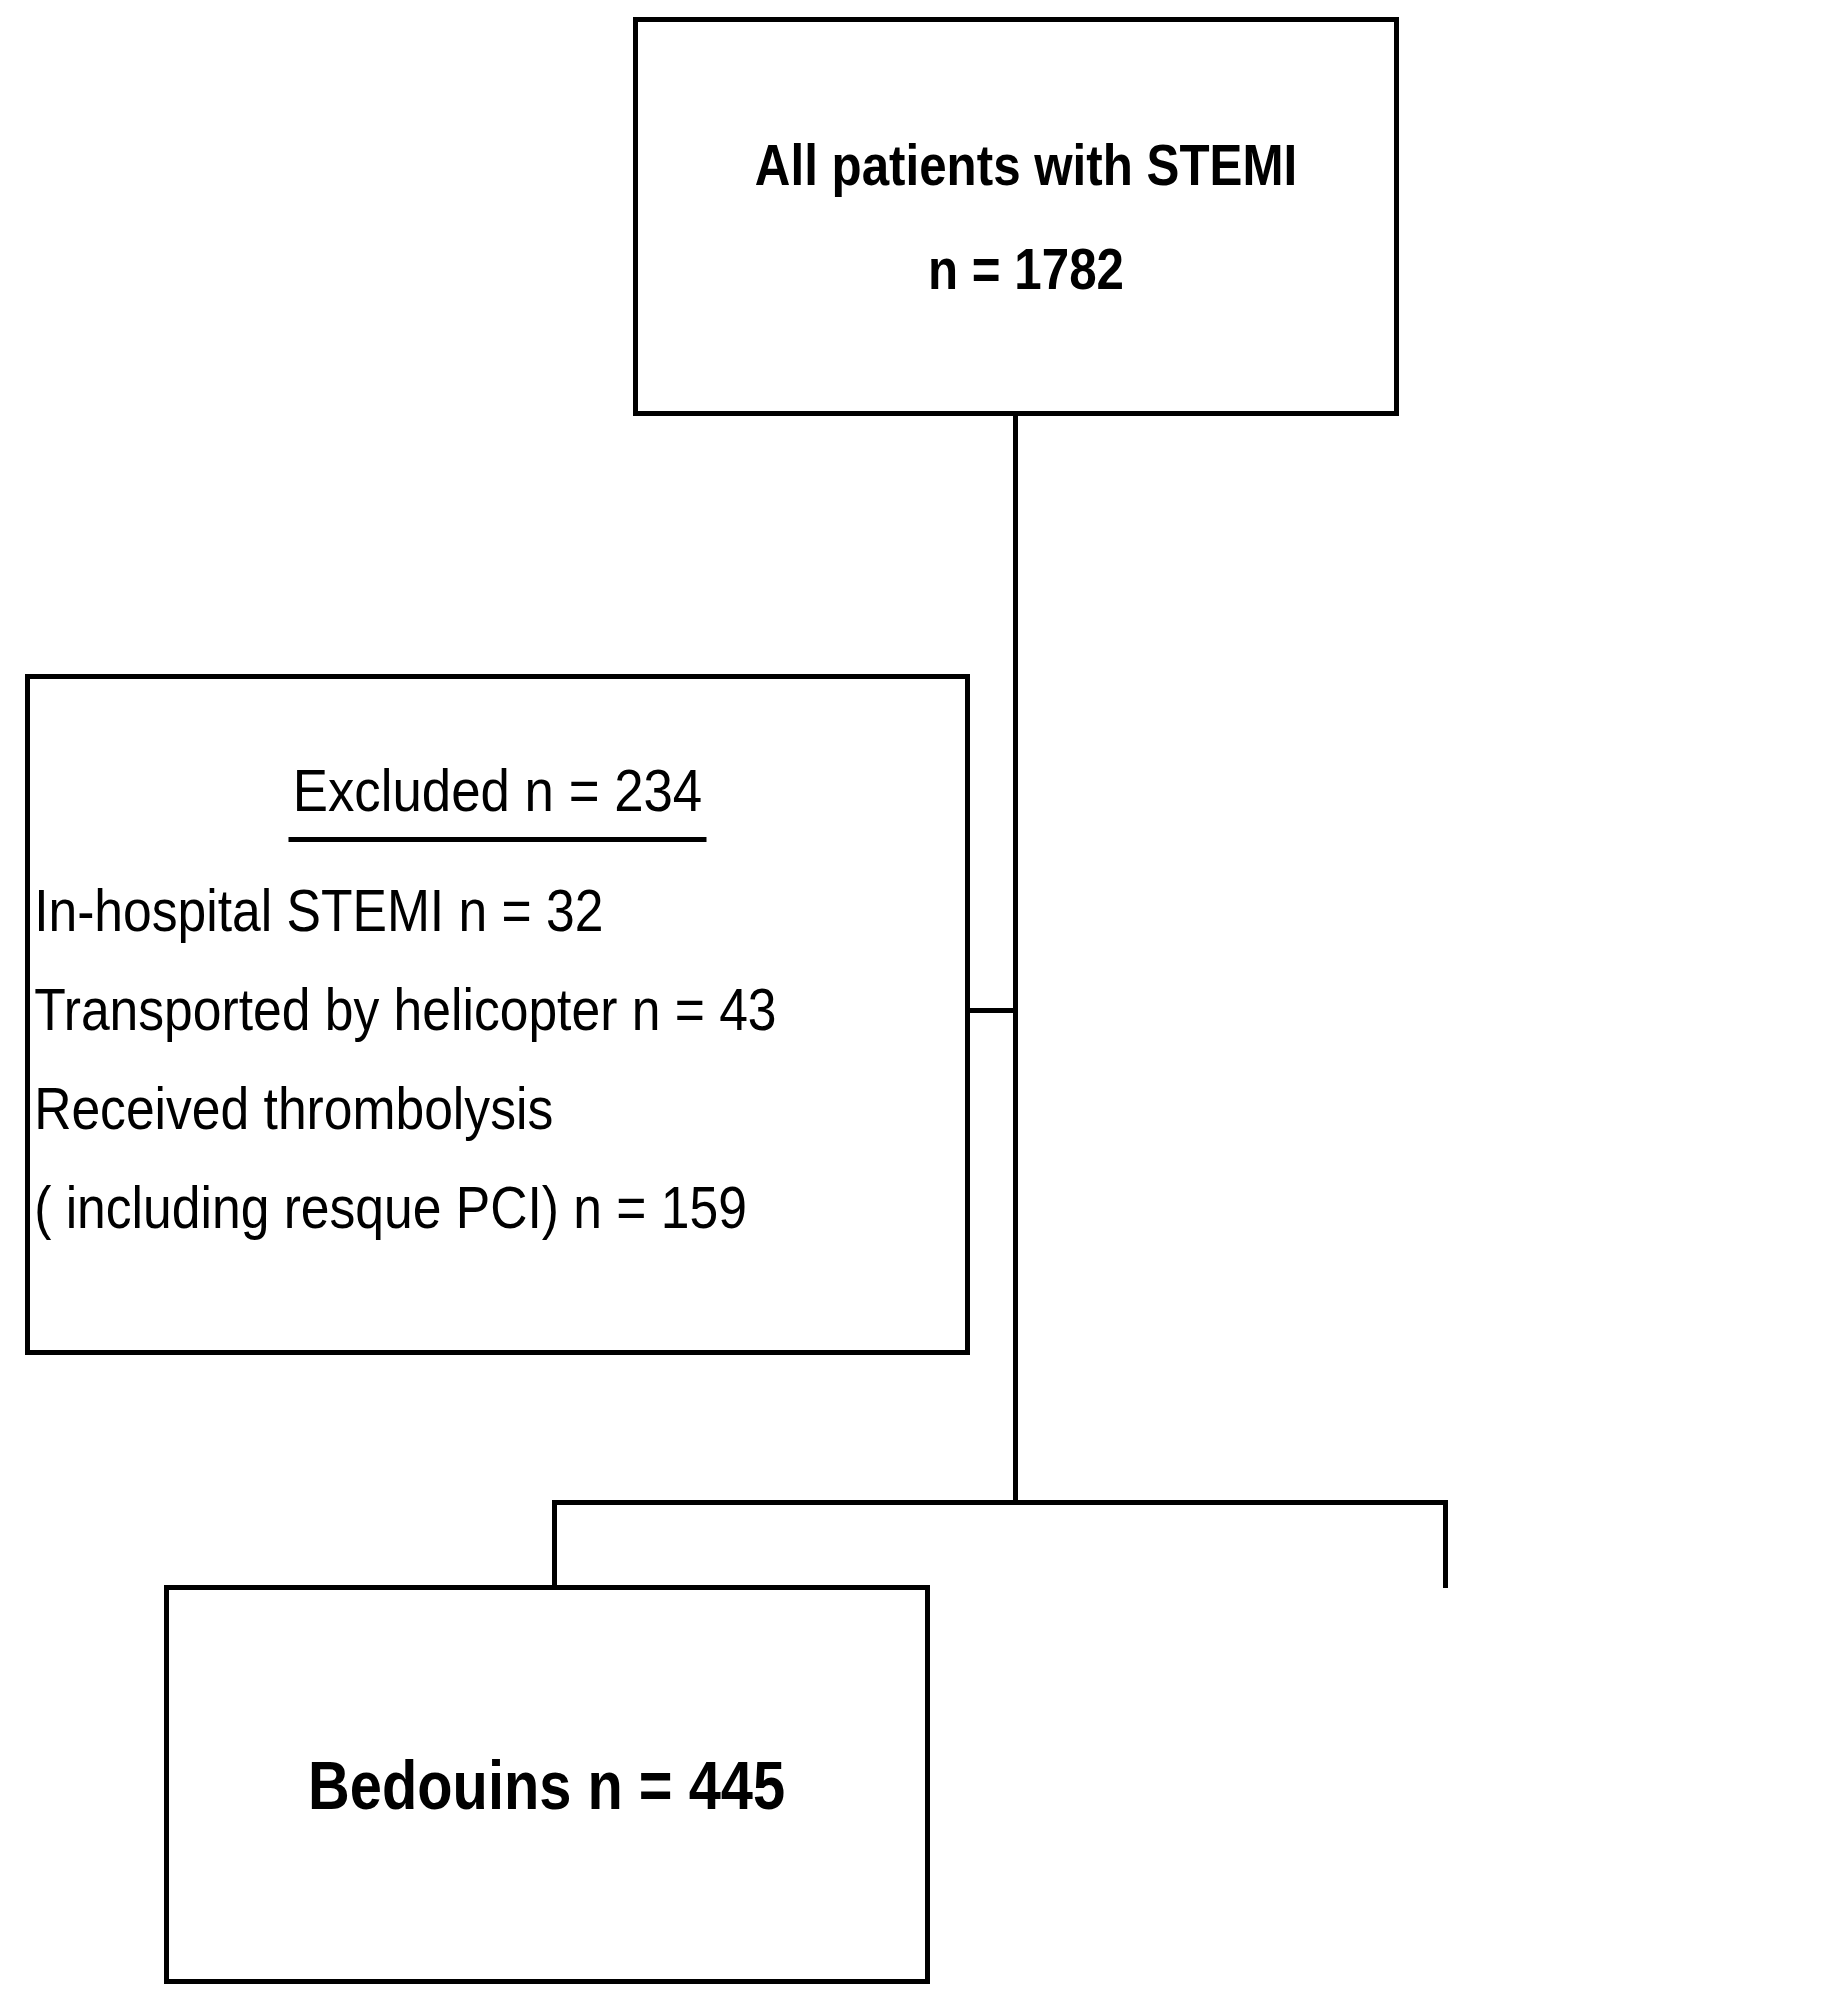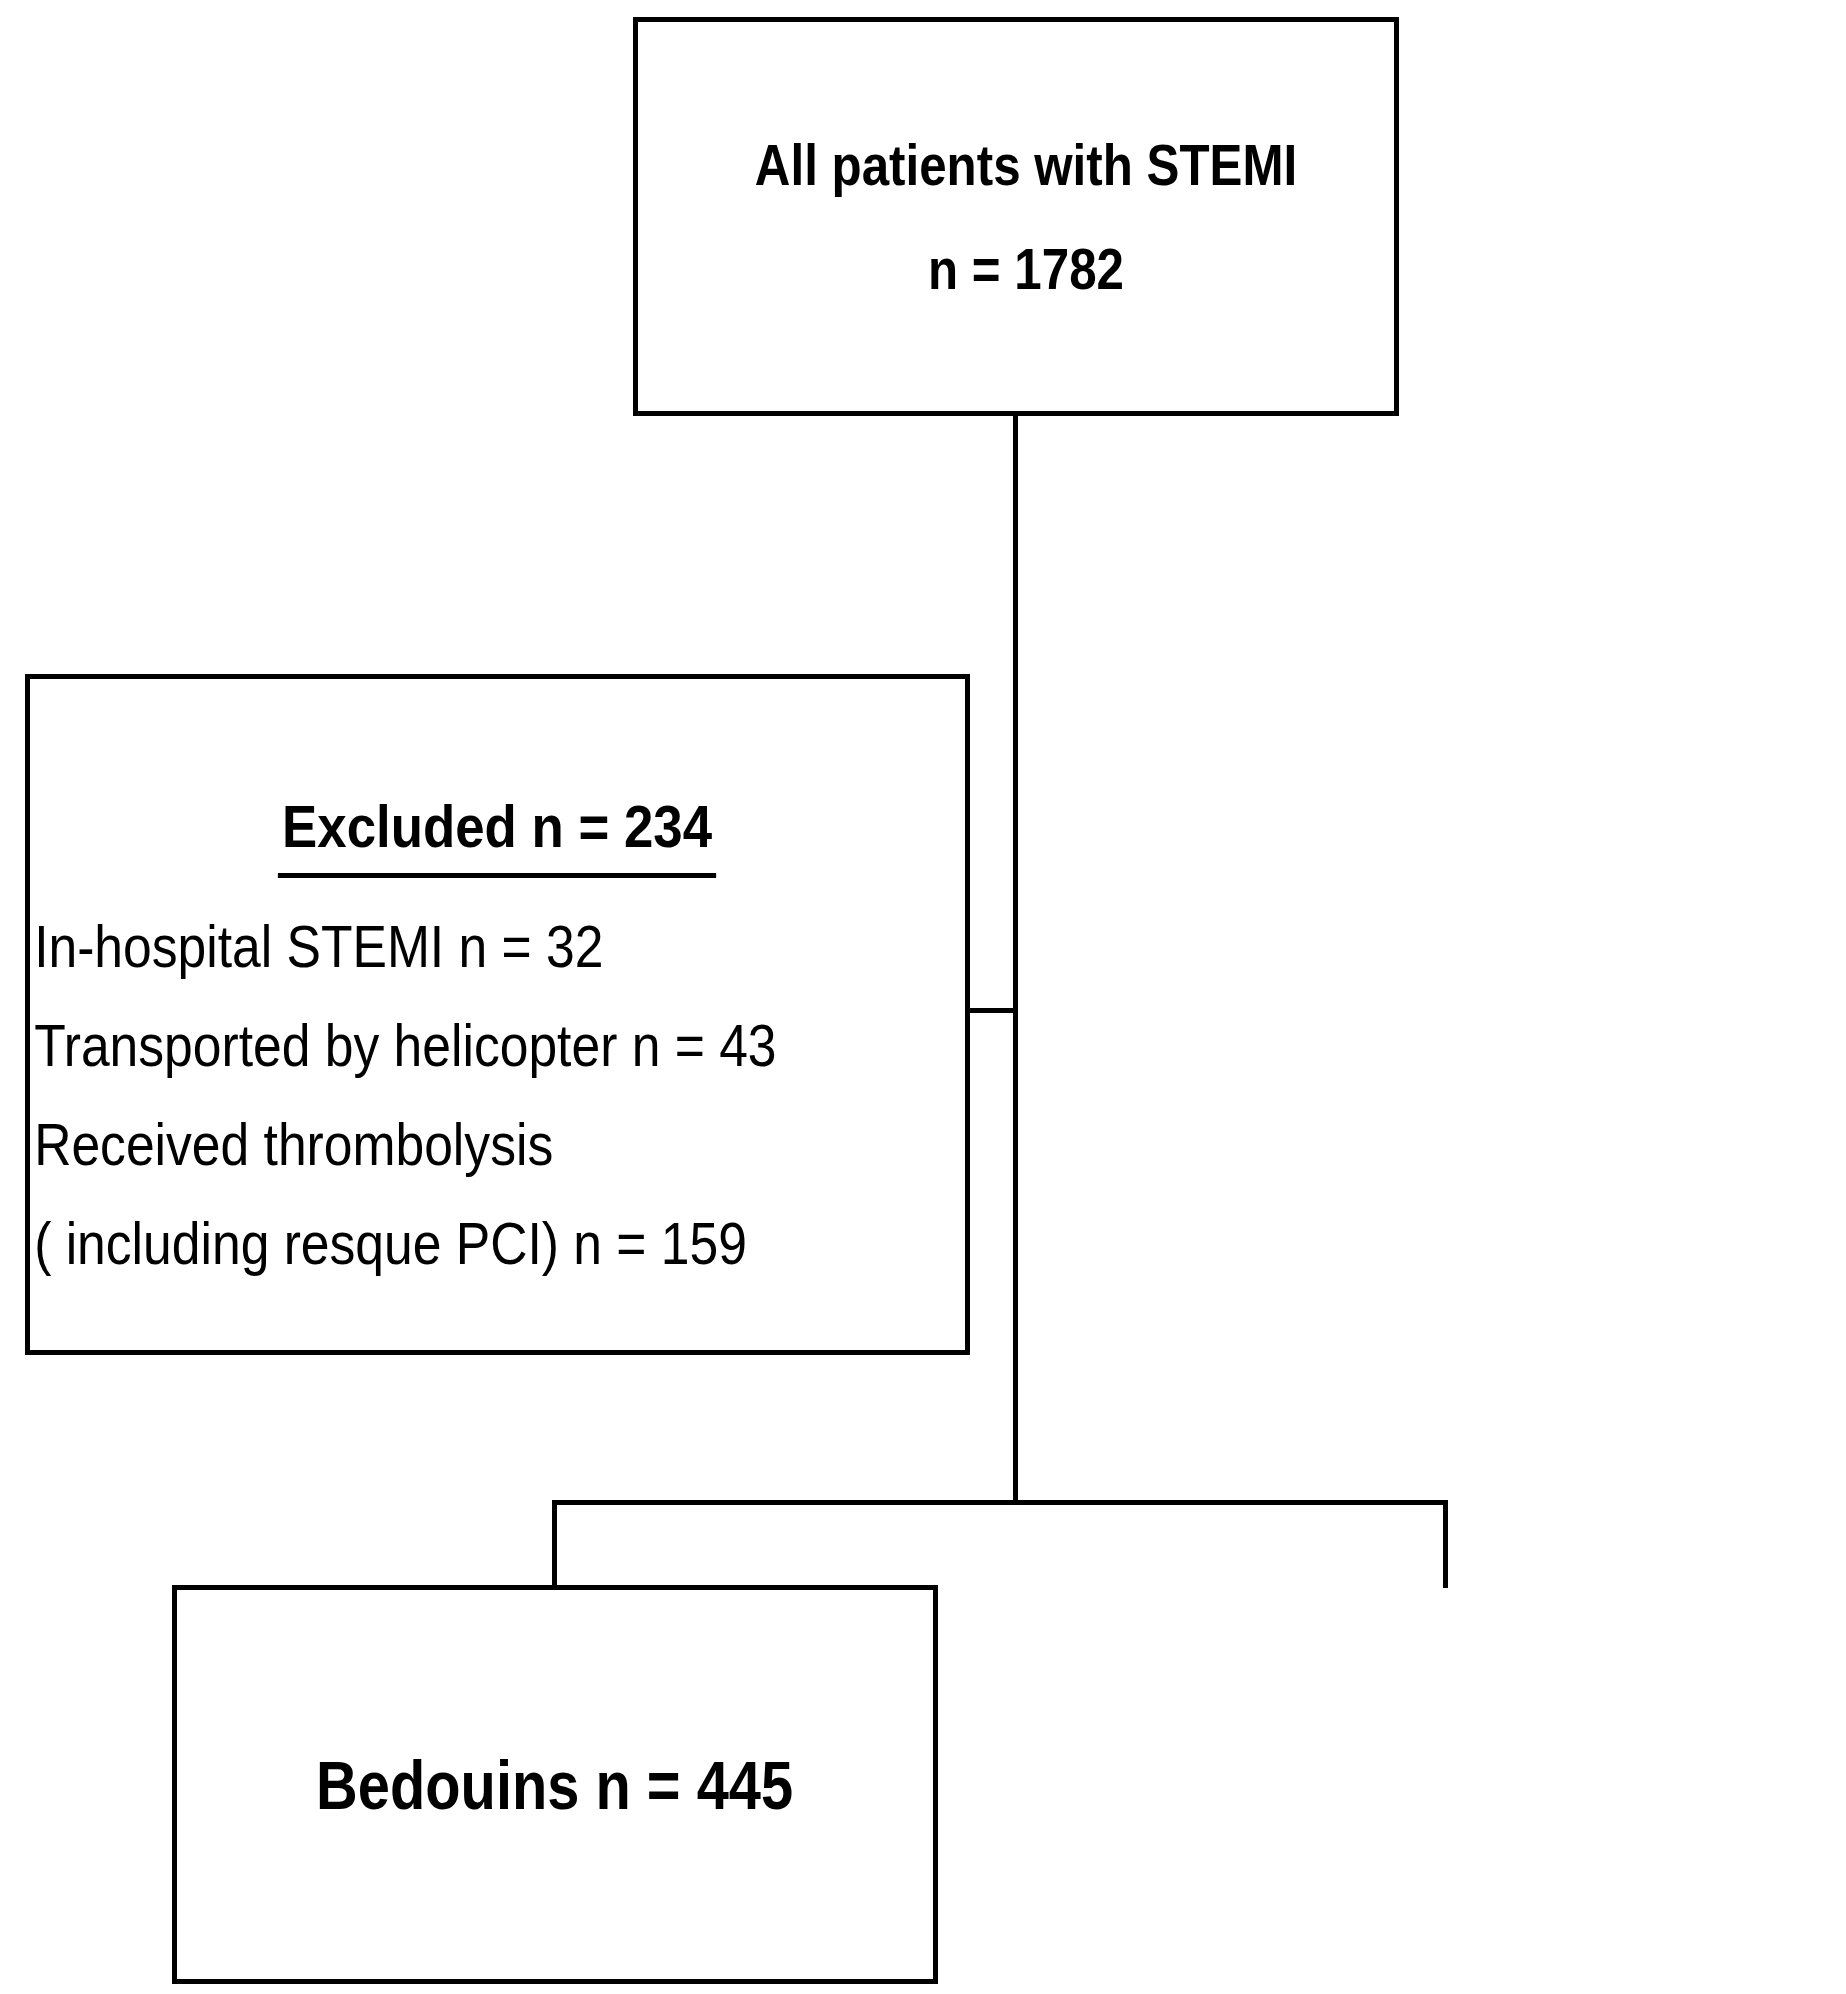--- a/index.html
+++ b/index.html
@@ -45,24 +45,24 @@
     padding-left: 20px;
   }
   
   .excluded-box {
     left: 25px;
     top: 674px;
     width: 945px;
     height: 681px;
   }
   .excluded-title {
-    margin-top: 110px;
+    margin-top: 74px;
     line-height: 75px;
     text-align: center;
-    font-weight: 700;
+    font-weight: 400;
     font-size: 60px;
   }
   .excluded-title .underlined {
     display: inline-block;
     border-bottom: 5.3px solid #000000;
     padding: 0 4.8px 8.7px 4.8px;
     transform: scaleX(0.88);
     transform-origin: 50% 50%;
   }
   .excluded-items {
@@ -70,21 +70,21 @@
     padding-left: 4.8px;
     font-weight: 400;
     font-size: 60px;
     line-height: 99px;
     transform: scaleX(0.86);
     transform-origin: 0 50%;
     white-space: nowrap;
   }
   
   .bedouins-box {
-    left: 172px;
+    left: 164px;
     top: 1585px;
     width: 766px;
     height: 399px;
     font-weight: 700;
     font-size: 68px;
   }
   .jews-box {
     left: 1056px;
     top: 1585px;
     width: 777px;

